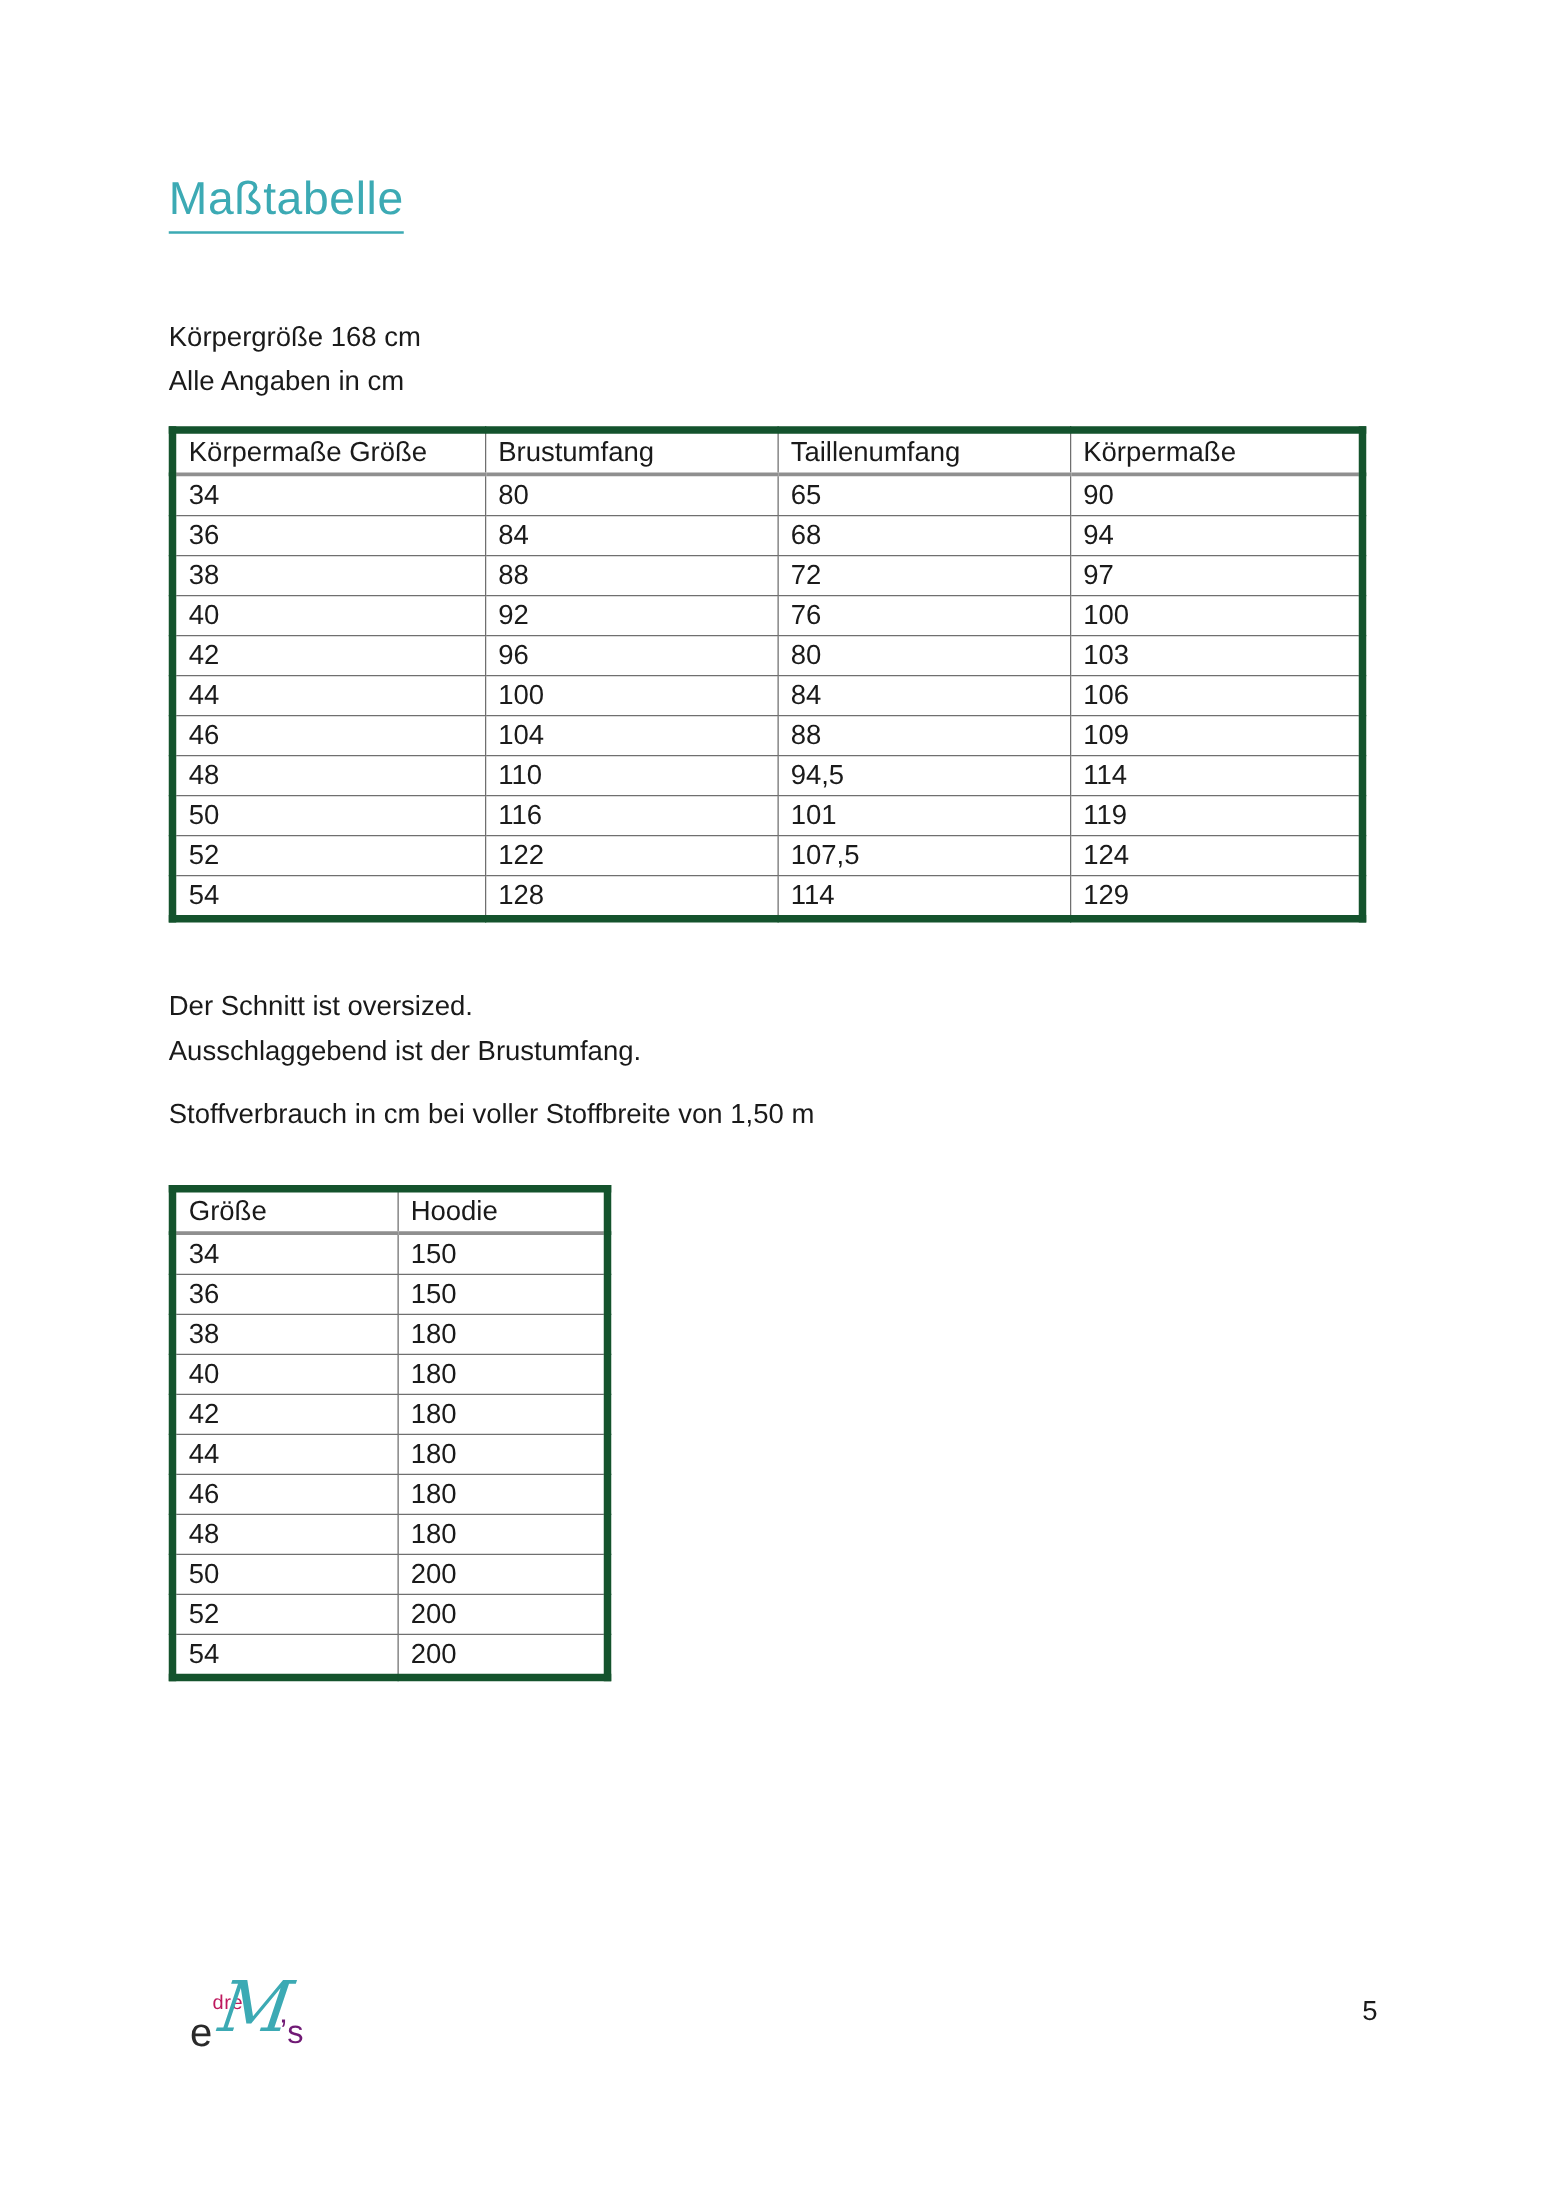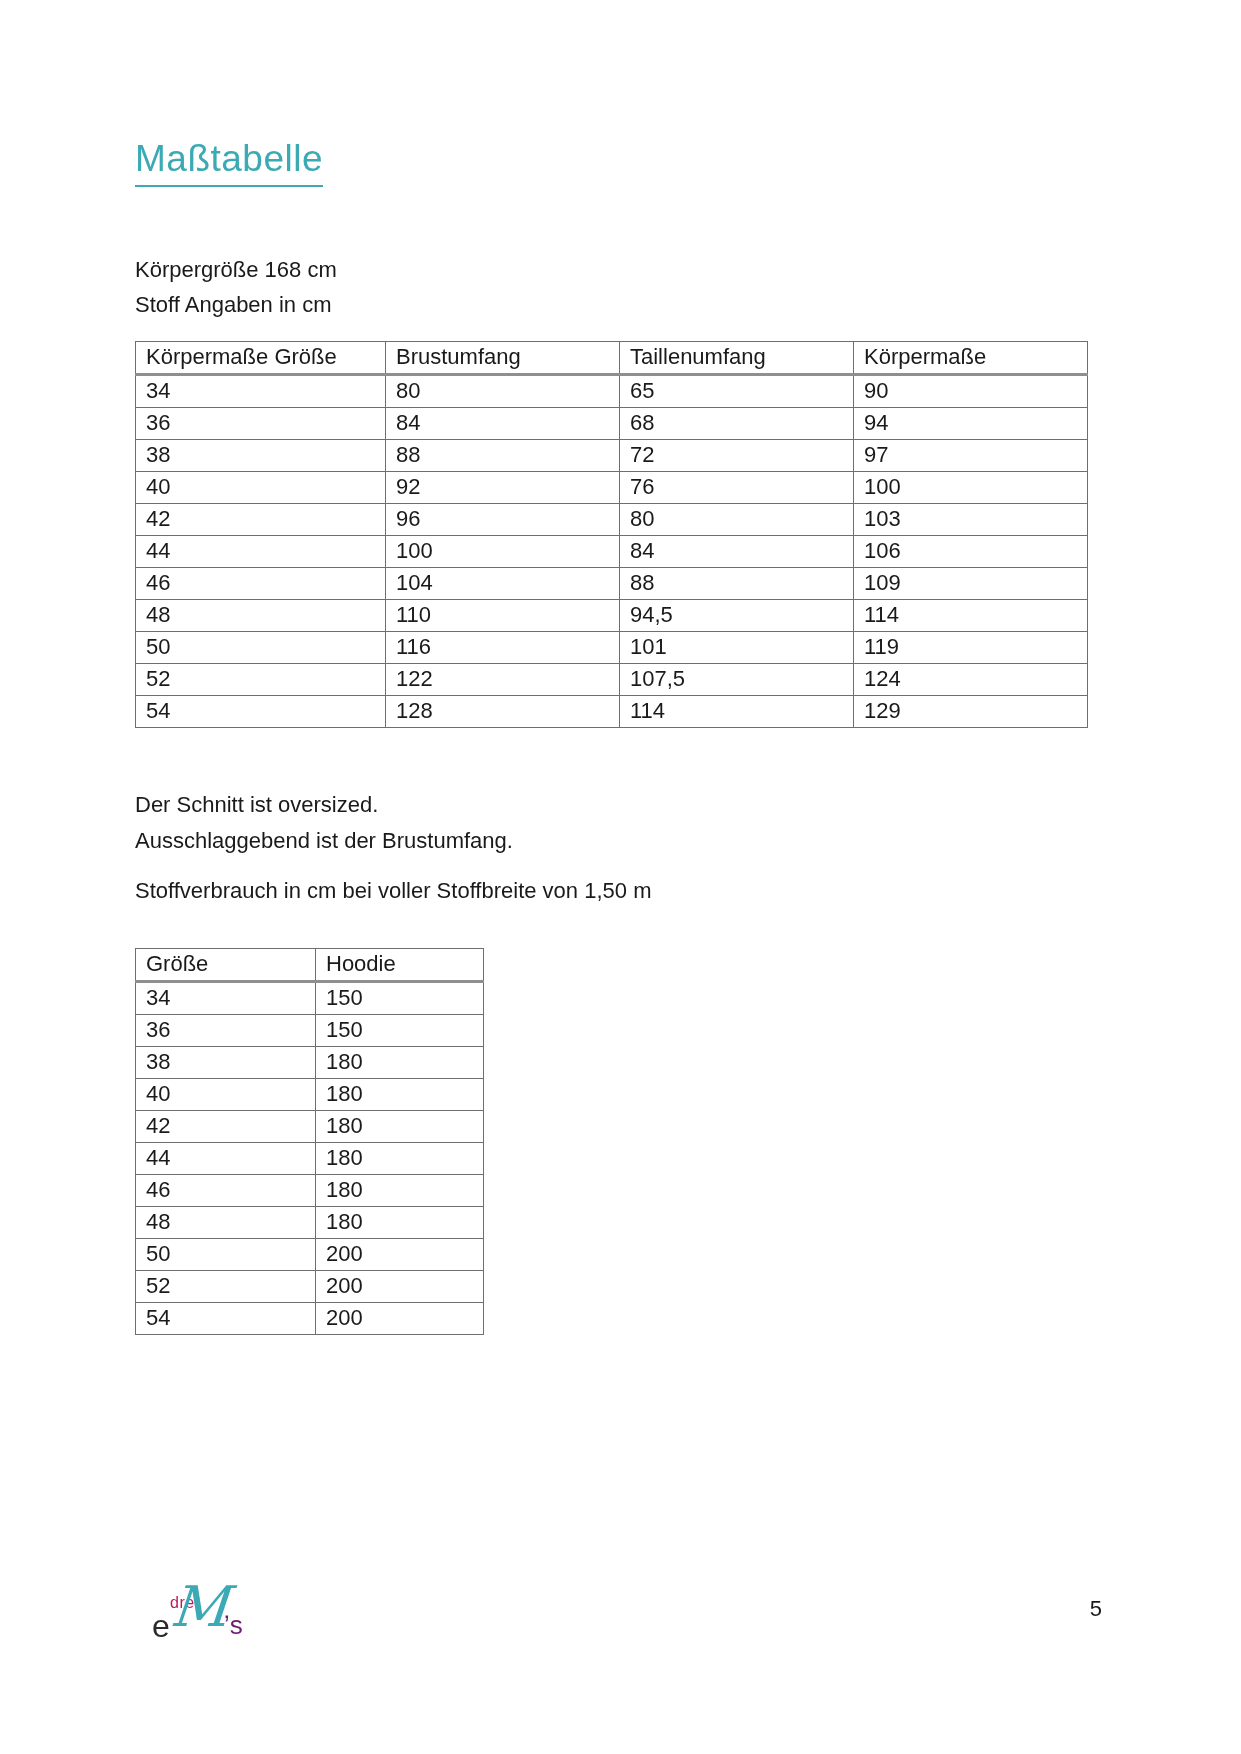--- a/index.html
+++ b/index.html
@@ -28,21 +28,21 @@
   table { border-collapse: collapse; table-layout: fixed; background: #fff; }
   td, th {
     border: 1px solid #6f6f6f;
     font-size: 22px; font-weight: 400;
     text-align: left; vertical-align: middle;
     padding: 2px 10px 3px 10px;
     height: 30px;
     overflow: hidden; white-space: nowrap;
   }
   th { border-bottom: 3px solid #8f8f8f; }
-  table { border: 1px solid #14532d; }
+  table { border: 6px solid #14532d; }
 
   .measure-table { position: absolute; left: 135px; top: 341px; width: 952px; }
   .measure-table th:nth-child(1), .measure-table td:nth-child(1) { width: 250px; }
   .measure-table th:nth-child(2), .measure-table td:nth-child(2) { width: 234px; }
   .measure-table th:nth-child(3), .measure-table td:nth-child(3) { width: 234px; }
   .measure-table th:nth-child(4), .measure-table td:nth-child(4) { width: 234px; }
 
   .notes { position: absolute; left: 135px; top: 787px; font-size: 22px; line-height: 36px; }
   .fabric-heading { position: absolute; left: 135px; top: 878px; font-size: 22px; }
 
@@ -67,21 +67,21 @@
 </style>
 </head>
 <body>
 
 <div class="page">
 
   <div class="doc-title">Maßtabelle</div>
 
   <div class="intro">
     <div>Körpergröße 168 cm</div>
-    <div>Stoff Angaben in cm</div>
+    <div>Alle Angaben in cm</div>
   </div>
 
   <table class="measure-table">
       <thead>
         <tr>
           <th>Körpermaße Größe</th>
           <th>Brustumfang</th>
           <th>Taillenumfang</th>
           <th>Körpermaße</th>
         </tr>

